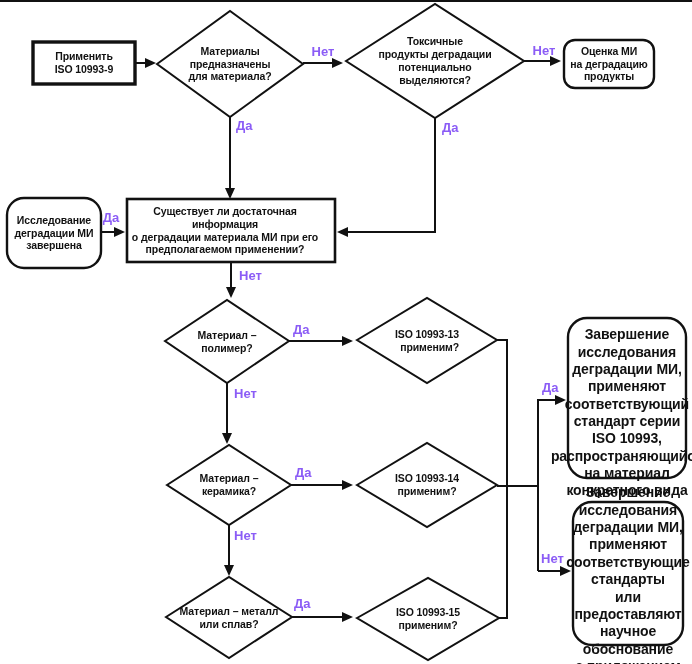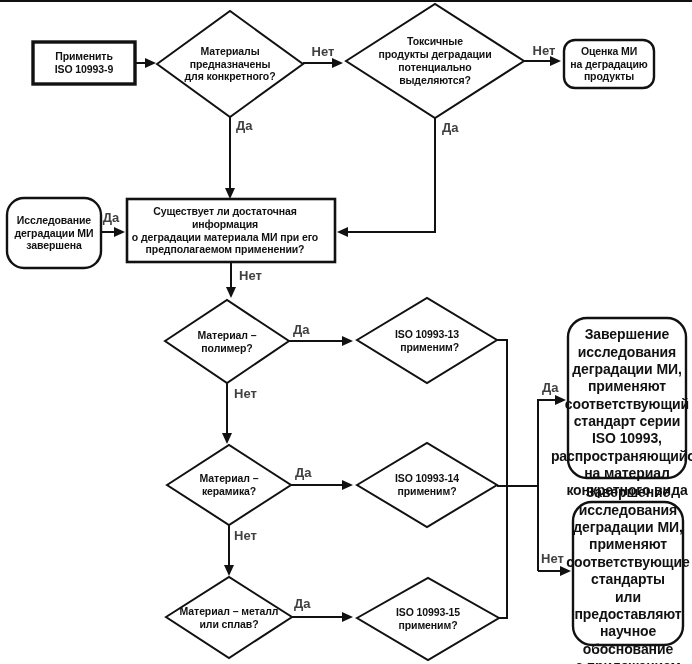--- a/index.html
+++ b/index.html
@@ -20,21 +20,21 @@
     line-height:1.22;
     color:#111;
     white-space:pre-line;
     letter-spacing:-0.1px;
   }
   .small{font-size:14px;line-height:1.24;margin-top:15px;}
   .branch-label{
     position:absolute;
     font-weight:bold;
     font-size:13px;
-    color:#404040;
+    color:#8b5cf6;
     white-space:nowrap;
   }
   .center{text-align:center;}
 </style>
 </head>
 <body>
 
 <div class="canvas">
 
   <svg width="692" height="664" viewBox="0 0 692 664" fill="none" stroke="#111111" stroke-width="2">
@@ -101,21 +101,21 @@
 
     <line x1="538" y1="571" x2="561" y2="571"></line>
     <polygon points="571,571 560,566 560,576" fill="#111111" stroke="none"></polygon>
   </svg>
 
   <div class="node-label" style="left:33px;top:42px;width:102px;height:42px;">Применить
 ISO 10993-9</div>
 
   <div class="node-label" style="left:155px;top:36px;width:150px;height:56px;">Материалы
 предназначены
-для конкретного?</div>
+для материала?</div>
 
   <div class="node-label" style="left:345px;top:30px;width:180px;height:62px;">Токсичные
 продукты деградации
 потенциально
 выделяются?</div>
 
   <div class="node-label" style="left:564px;top:40px;width:90px;height:48px;">Оценка МИ
 на деградацию
 продукты</div>
 

